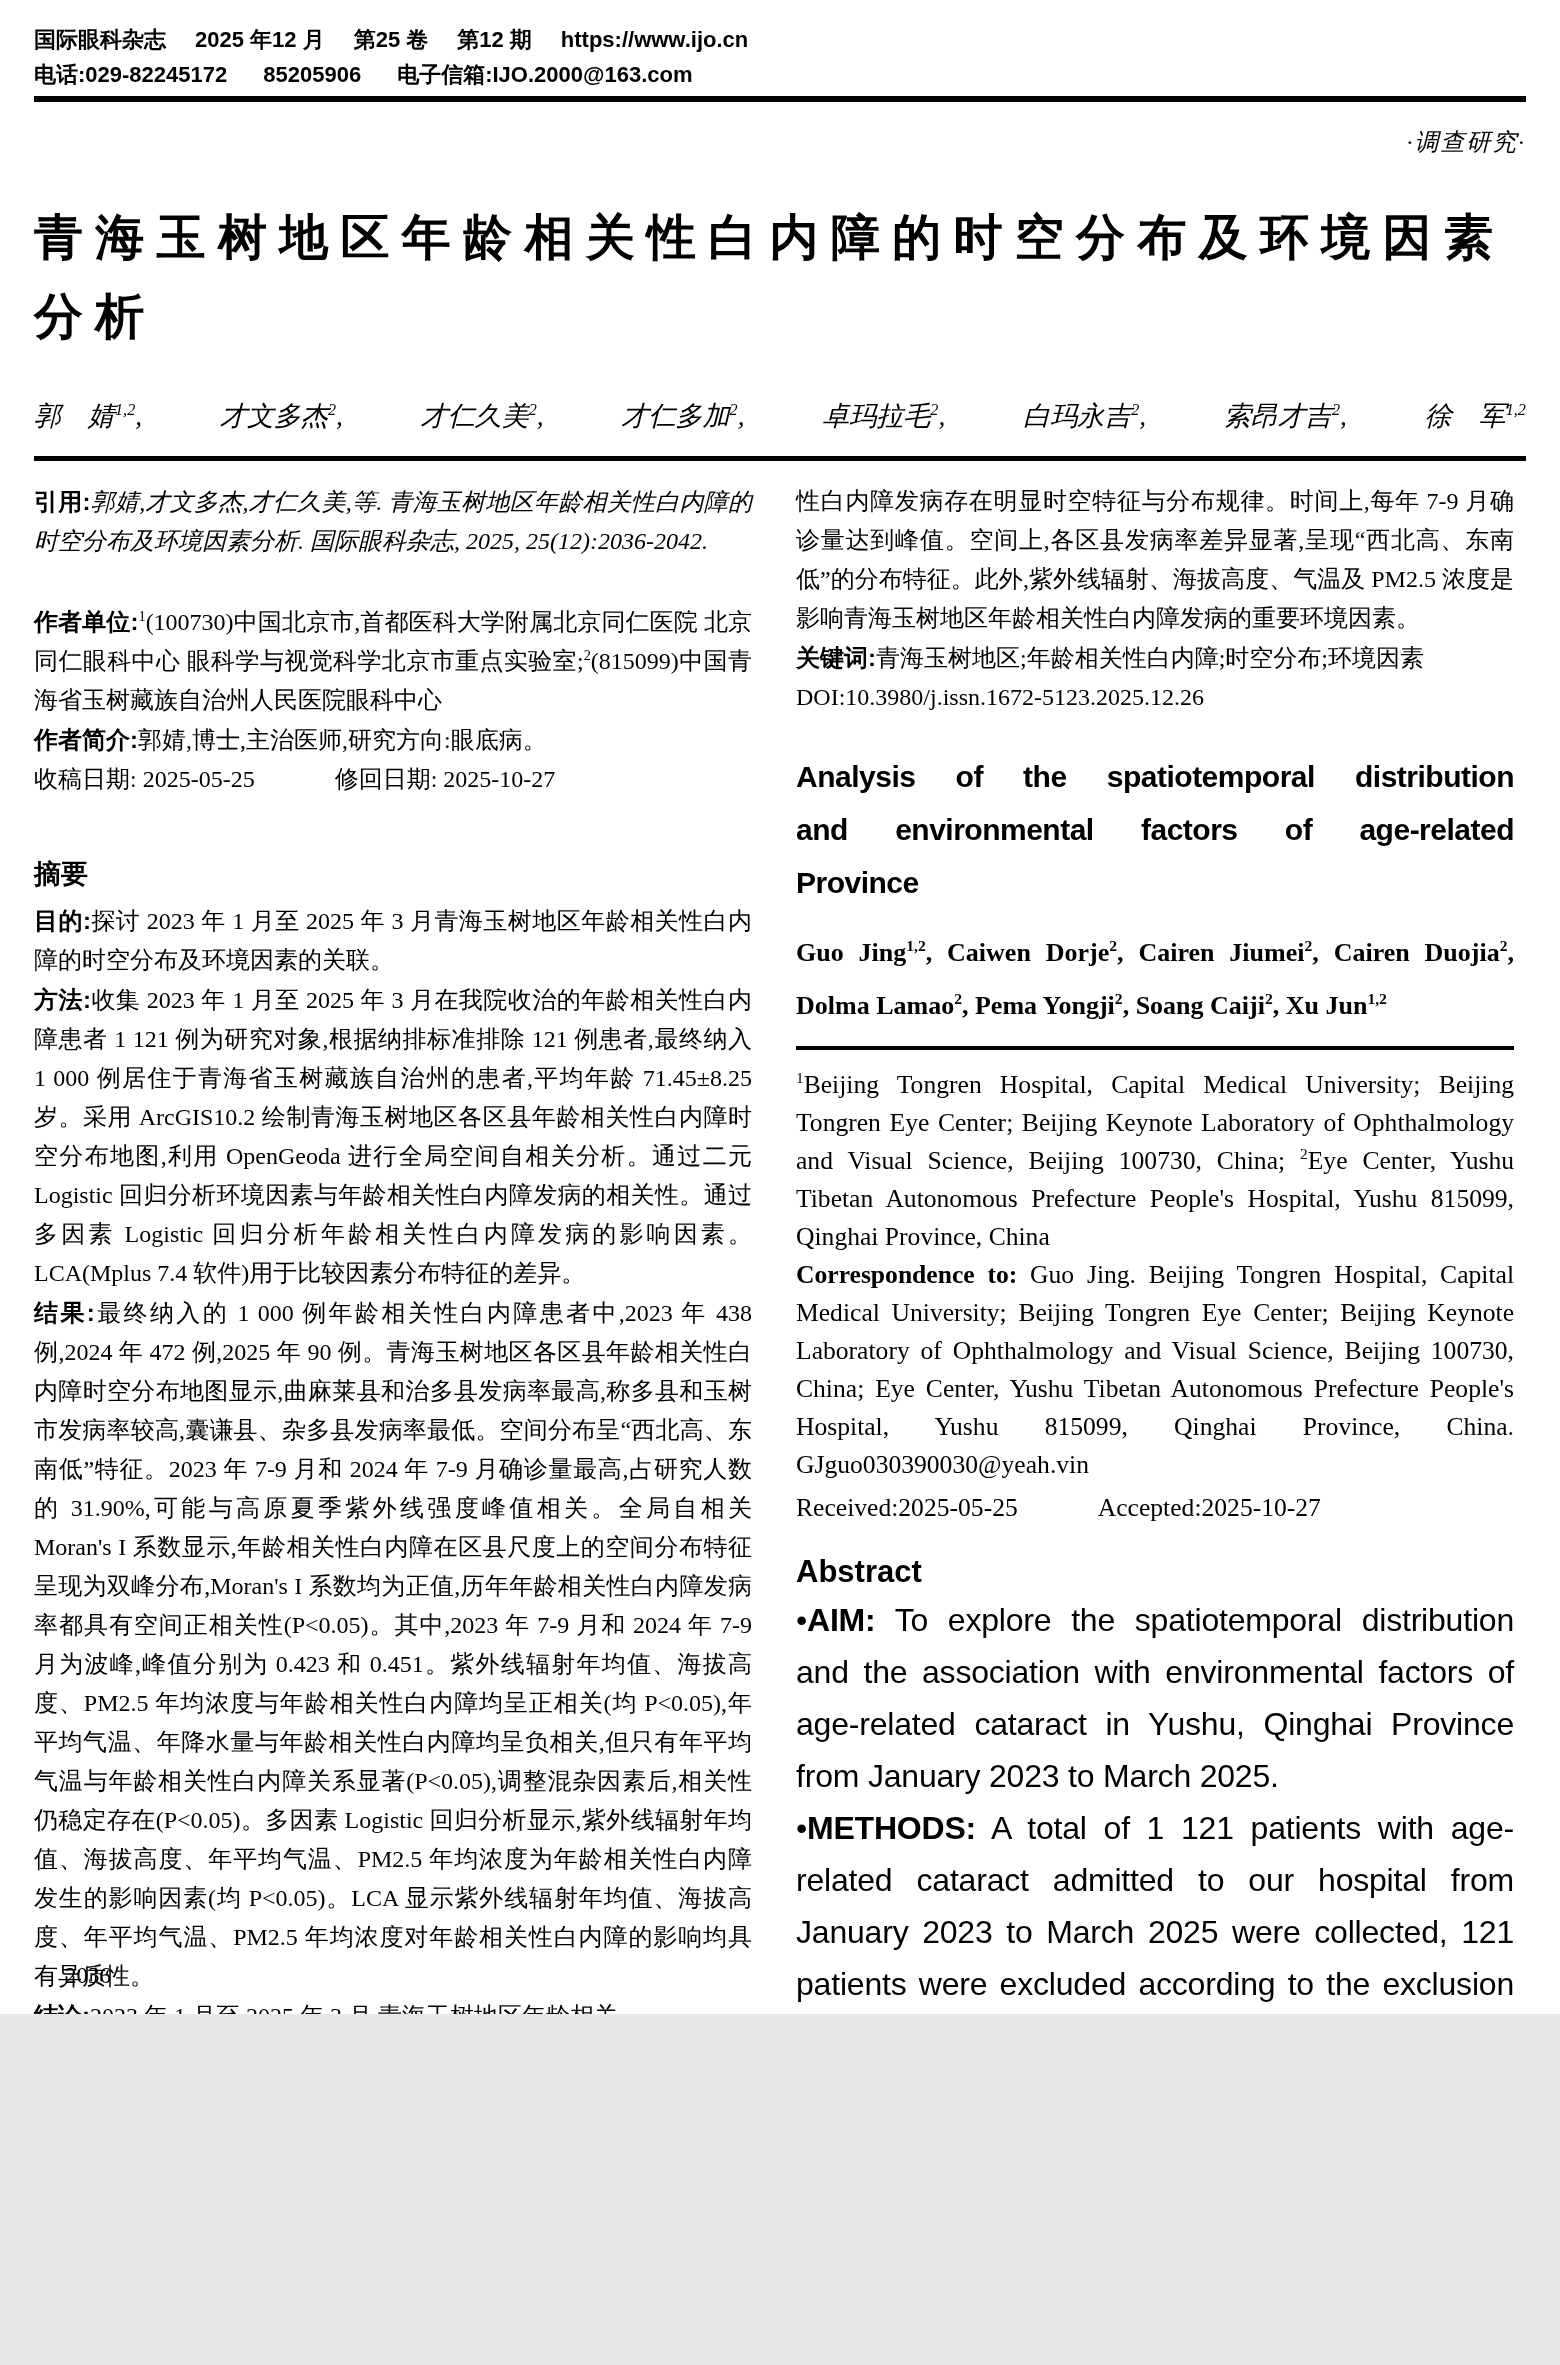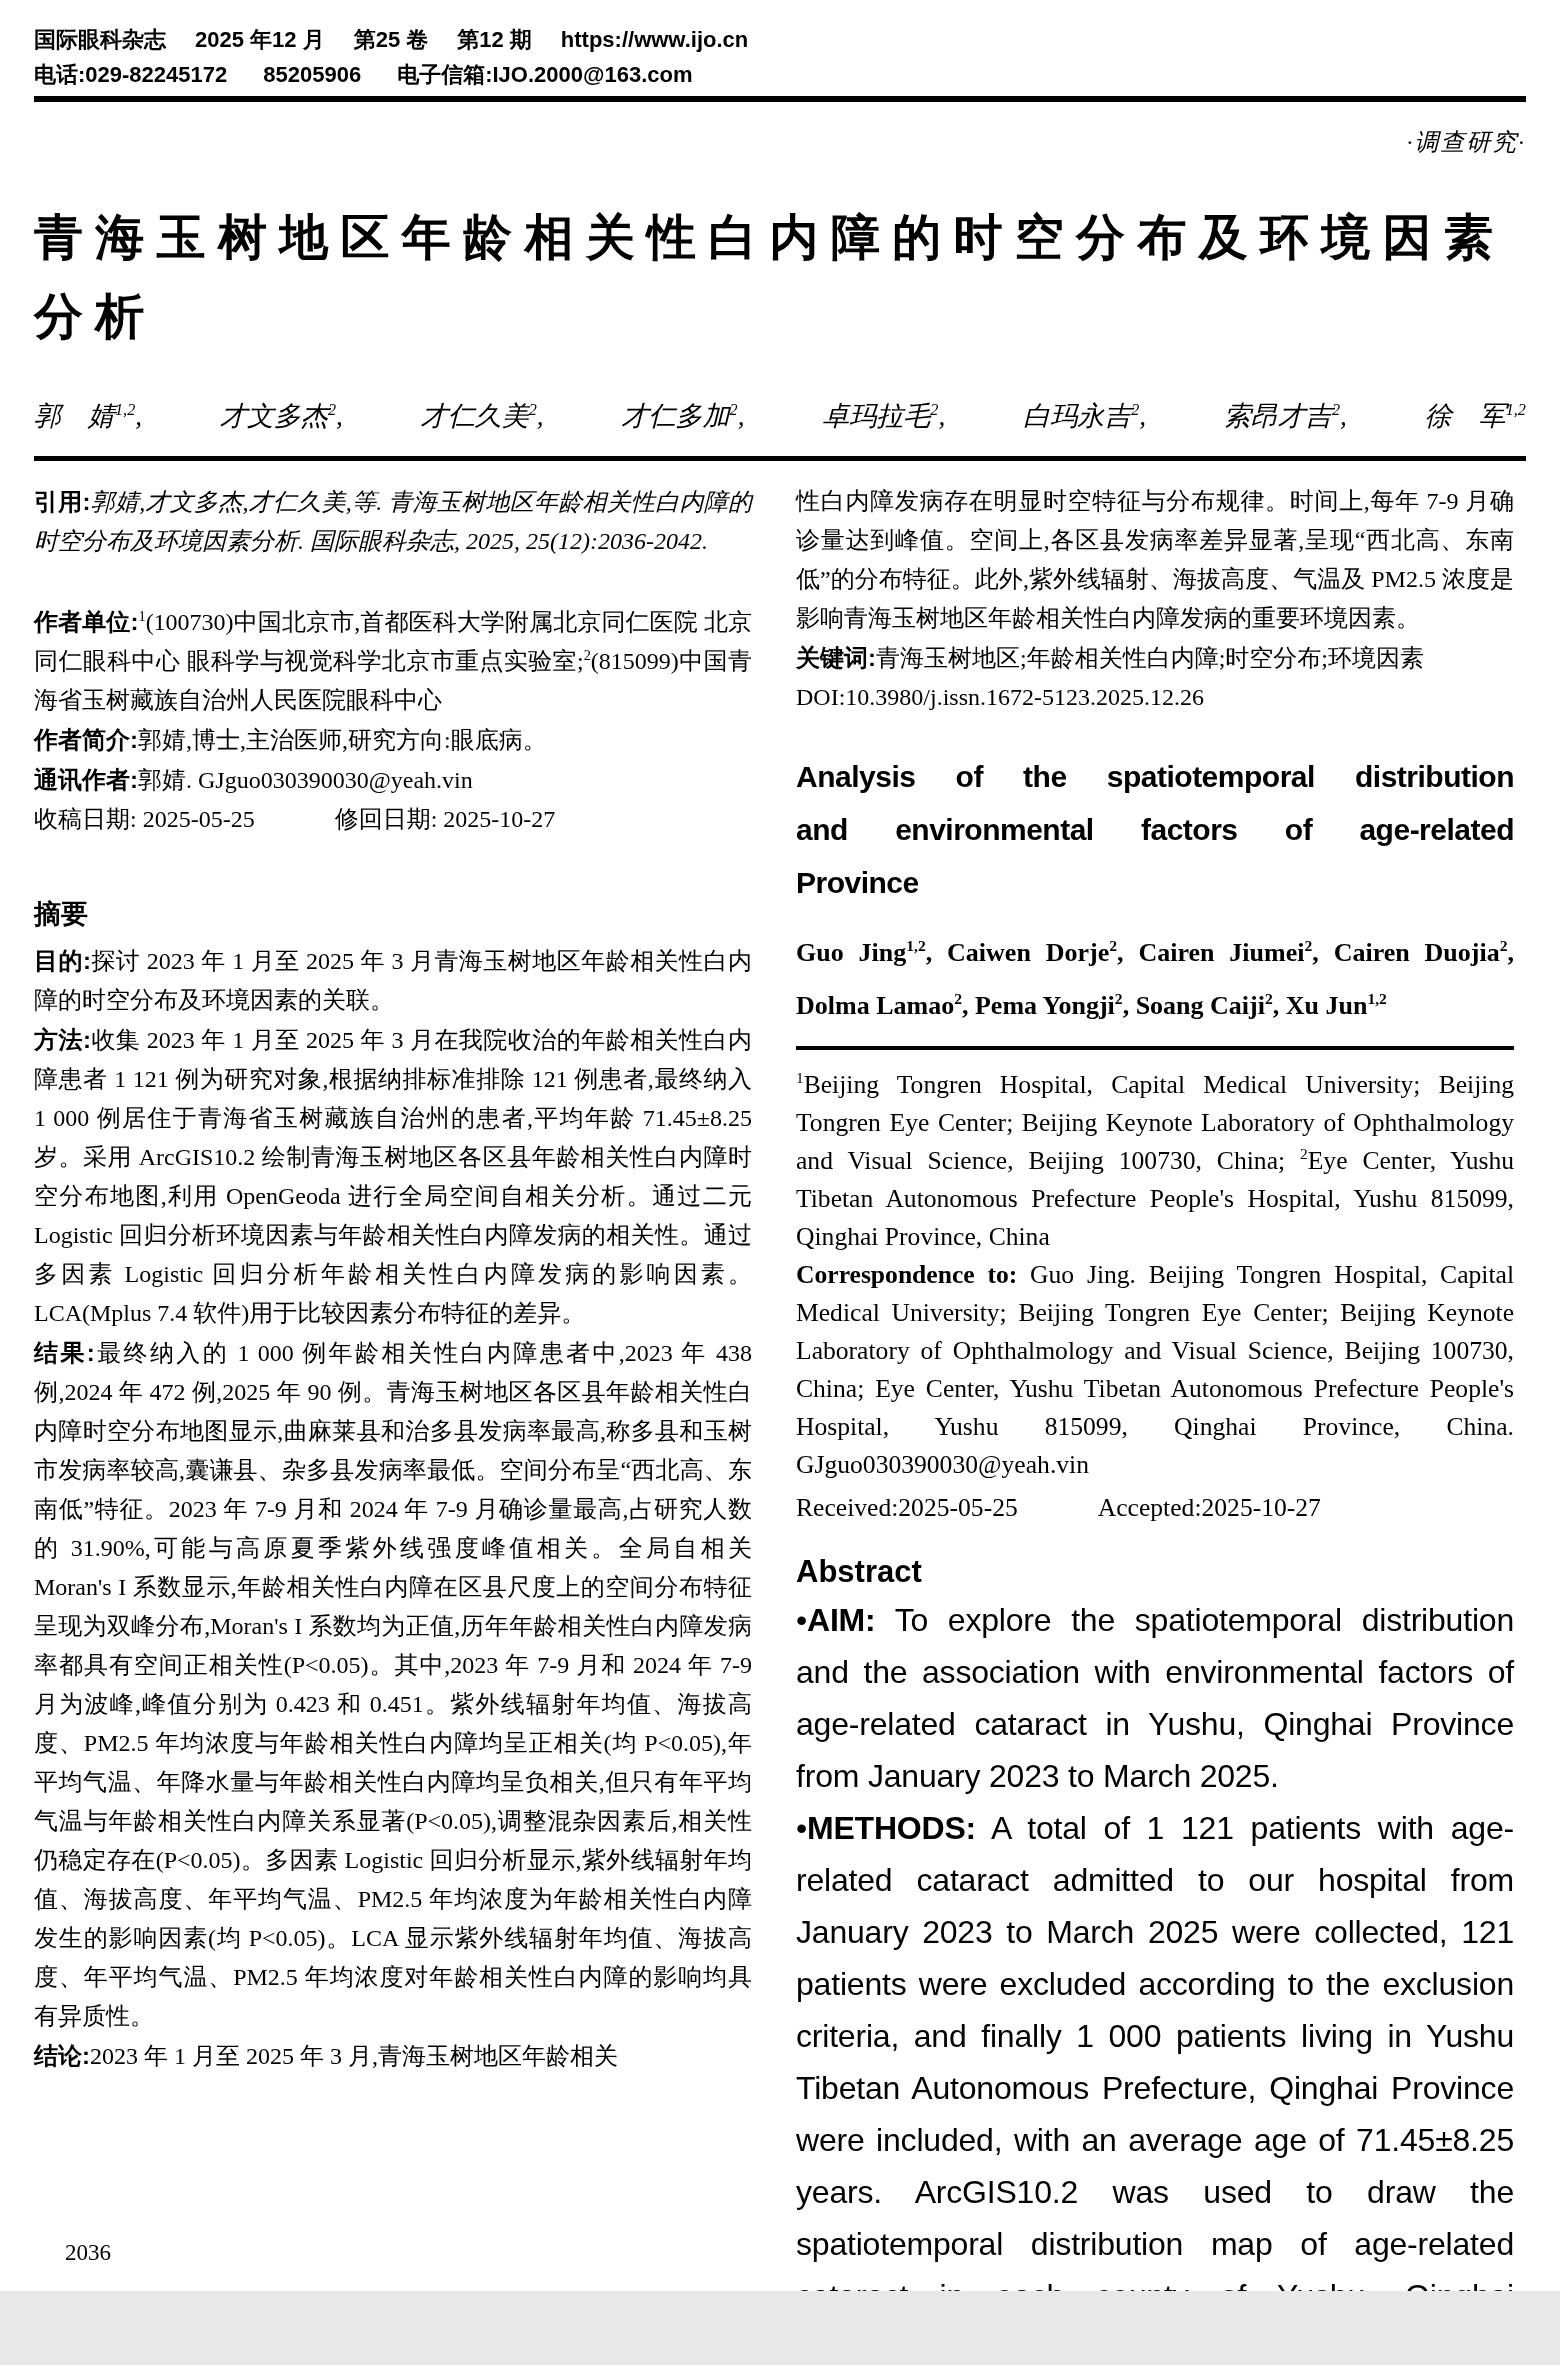--- a/index.html
+++ b/index.html
@@ -1,17 +1,17 @@
 <!DOCTYPE html>
 <html style="font-size:7.6px"><head>
 <meta charset="utf-8">
 <style>
   html,body{margin:0;padding:0;background:#e8e8e8;}
   .page{
-    position:relative; width:1560px; height:2291px; background:#ffffff; color:#000;
+    position:relative; width:1560px; height:2014px; background:#ffffff; color:#000;
     font-family:"Liberation Serif","DejaVu Serif",serif;
     box-sizing:border-box; padding:26px 34px 0 34px; overflow:hidden;
   }
   
   .hdr{font-family:"Liberation Sans","DejaVu Sans",sans-serif;font-weight:700;font-size:22px;}
   .hdr-row1{display:flex;gap:29px;line-height:28px;}
   .hdr-row2{display:flex;gap:36px;line-height:28px;margin-top:6.6px;}
   .hdr-rule{height:6.2px;background:#000;margin-top:7.6px;}
   .section-tag{margin-top:24px;text-align:right;font-size:24px;font-style:italic;letter-spacing:1.9px;}
   
@@ -86,21 +86,20 @@
       <span class="au">徐　军<sup class="seg-sup">1,2</sup></span>
     </div>
   <div class="authors-rule"></div>
 
   <div class="cols">
 
     <div class="col">
       <p class="cjk"><span class="seg-label">引用:</span><span class="seg-kai">郭婧,才文多杰,才仁久美,等. 青海玉树地区年龄相关性白内障的时空分布及环境因素分析. 国际眼科杂志, 2025, 25(12):2036-2042.</span></p>
       <p class="cjk p-affil-cn"><span class="seg-label">作者单位:</span><sup class="seg-sup">1</sup><span class="">(100730)中国北京市,首都医科大学附属北京同仁医院 北京同仁眼科中心 眼科学与视觉科学北京市重点实验室;</span><sup class="seg-sup">2</sup><span class="">(815099)中国青海省玉树藏族自治州人民医院眼科中心</span></p>
       <p class="cjk"><span class="seg-label">作者简介:</span><span class="">郭婧,博士,主治医师,研究方向:眼底病。</span></p>
-      <p class="cjk"><span class="seg-label">通讯作者:</span><span class="">郭婧. GJguo030390030@yeah.vin</span></p>
       <p class="cjk"><span class="">收稿日期: 2025-05-25</span><span class="seg-gap">修回日期: 2025-10-27</span></p>
 
       <div class="abs-head-cn">摘要</div>
       <p class="cjk"><span class="seg-label">目的:</span><span class="">探讨 2023 年 1 月至 2025 年 3 月青海玉树地区年龄相关性白内障的时空分布及环境因素的关联。</span></p>
       <p class="cjk"><span class="seg-label">方法:</span><span class="">收集 2023 年 1 月至 2025 年 3 月在我院收治的年龄相关性白内障患者 1 121 例为研究对象,根据纳排标准排除 121 例患者,最终纳入 1 000 例居住于青海省玉树藏族自治州的患者,平均年龄 71.45±8.25 岁。采用 ArcGIS10.2 绘制青海玉树地区各区县年龄相关性白内障时空分布地图,利用 OpenGeoda 进行全局空间自相关分析。通过二元 Logistic 回归分析环境因素与年龄相关性白内障发病的相关性。通过多因素 Logistic 回归分析年龄相关性白内障发病的影响因素。LCA(Mplus 7.4 软件)用于比较因素分布特征的差异。</span></p>
       <p class="cjk"><span class="seg-label">结果:</span><span class="">最终纳入的 1 000 例年龄相关性白内障患者中,2023 年 438 例,2024 年 472 例,2025 年 90 例。青海玉树地区各区县年龄相关性白内障时空分布地图显示,曲麻莱县和治多县发病率最高,称多县和玉树市发病率较高,囊谦县、杂多县发病率最低。空间分布呈“西北高、东南低”特征。2023 年 7-9 月和 2024 年 7-9 月确诊量最高,占研究人数的 31.90%,可能与高原夏季紫外线强度峰值相关。全局自相关 Moran's I 系数显示,年龄相关性白内障在区县尺度上的空间分布特征呈现为双峰分布,Moran's I 系数均为正值,历年年龄相关性白内障发病率都具有空间正相关性(P&lt;0.05)。其中,2023 年 7-9 月和 2024 年 7-9 月为波峰,峰值分别为 0.423 和 0.451。紫外线辐射年均值、海拔高度、PM2.5 年均浓度与年龄相关性白内障均呈正相关(均 P&lt;0.05),年平均气温、年降水量与年龄相关性白内障均呈负相关,但只有年平均气温与年龄相关性白内障关系显著(P&lt;0.05),调整混杂因素后,相关性仍稳定存在(P&lt;0.05)。多因素 Logistic 回归分析显示,紫外线辐射年均值、海拔高度、年平均气温、PM2.5 年均浓度为年龄相关性白内障发生的影响因素(均 P&lt;0.05)。LCA 显示紫外线辐射年均值、海拔高度、年平均气温、PM2.5 年均浓度对年龄相关性白内障的影响均具有异质性。</span></p>
       <p class="cjk"><span class="seg-label">结论:</span><span class="">2023 年 1 月至 2025 年 3 月,青海玉树地区年龄相关</span></p>
     </div>
 
     <div class="col">

